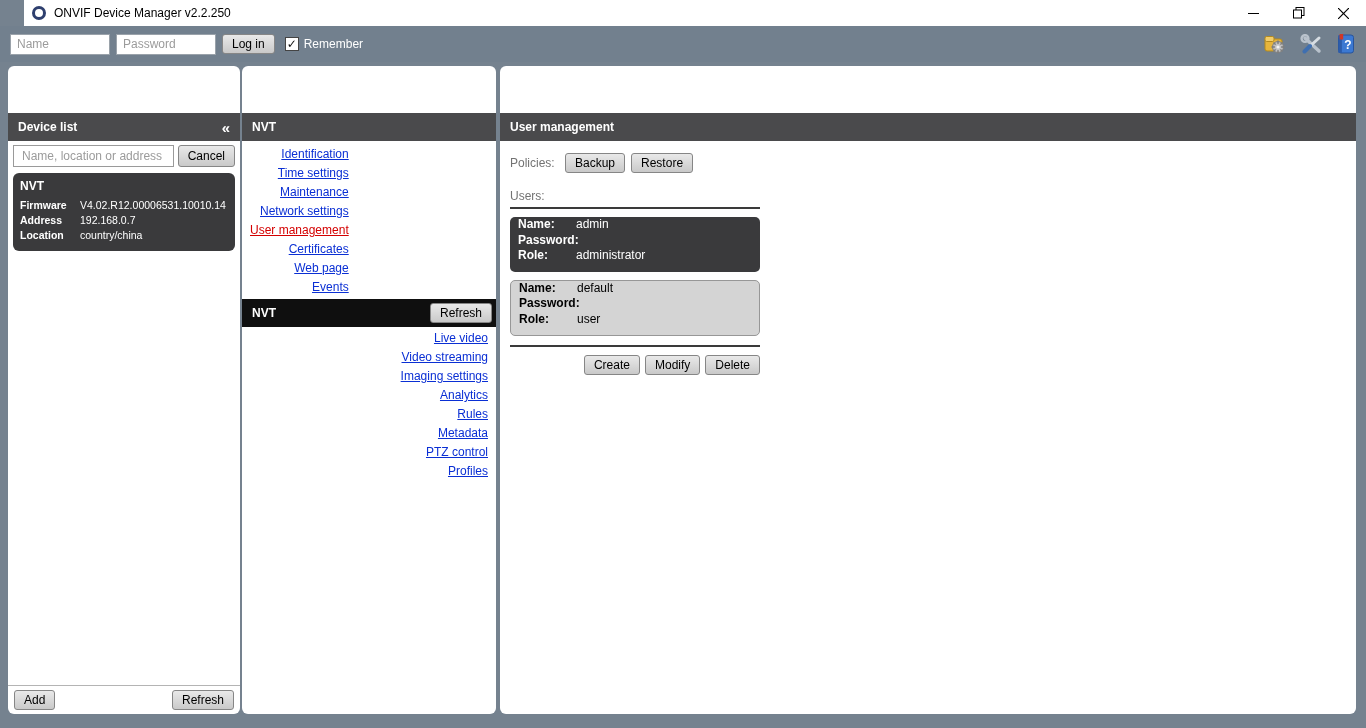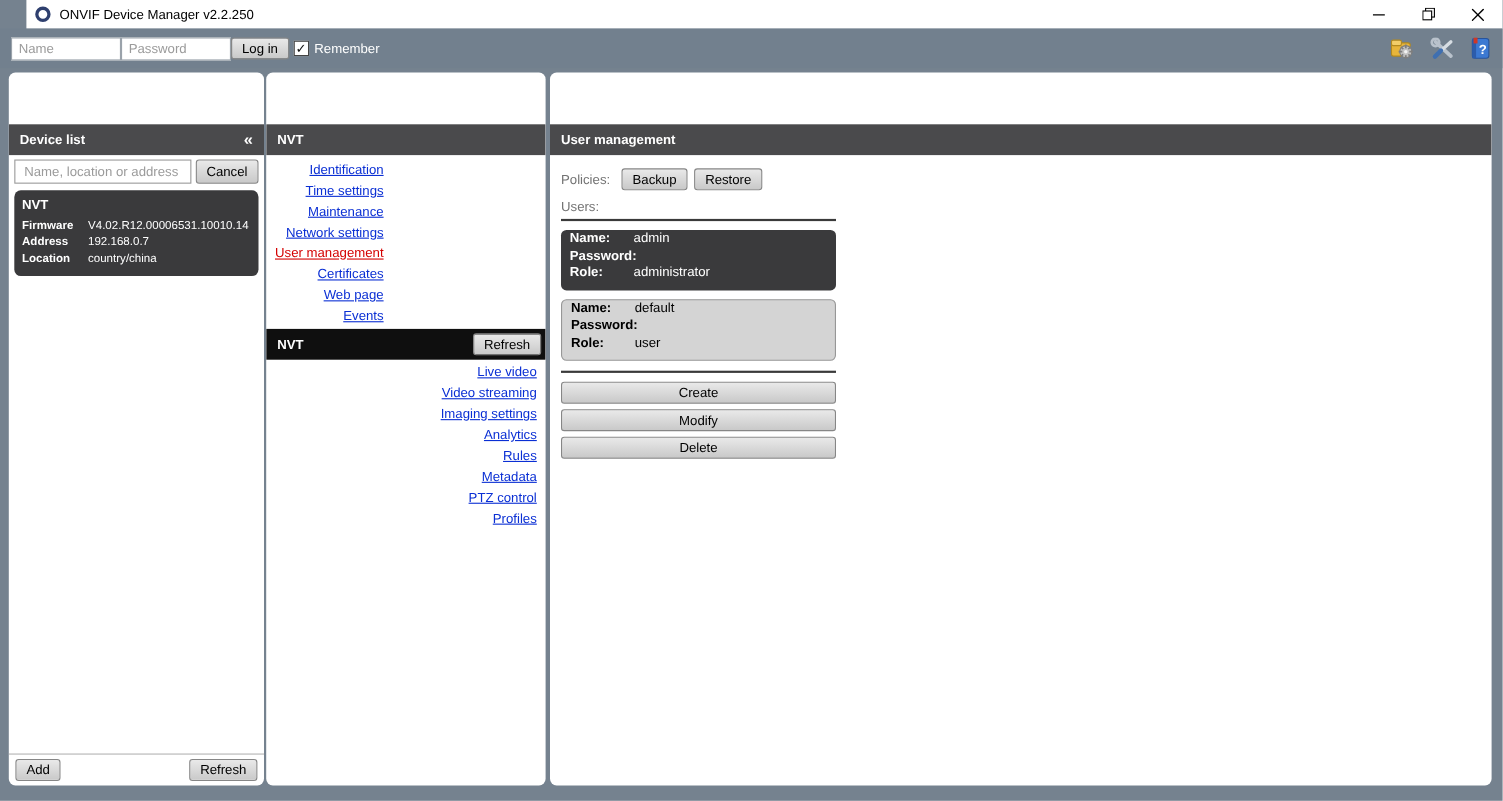--- a/index.html
+++ b/index.html
@@ -8,21 +8,21 @@
 
   
   .titlebar { height:26px; background:#ffffff; display:flex; align-items:center; padding-left:8px;margin-left:24px; }
   .app-ring { width:14px; height:14px; border:3px solid #2e3f6e; border-radius:50%; flex:0 0 auto; }
   .win-title { margin-left:8px; font-size:12px; color:#000; flex:1 1 auto; }
   .win-btns { display:flex; height:100%; }
   .win-btn { width:45px; display:flex; align-items:center; justify-content:center; cursor:pointer; }
   .win-btn svg { display:block; }
 
   
-  .toolbar { height:36px; background:#72808e; display:flex; align-items:center; padding:0 10px 0 10px; }
+  .toolbar { height:36px; background:#72808e; display:flex; align-items:center; padding:0 10px 0 10px; gap:6px; }
   .tb-input { width:100px; height:21px; border:1px solid #9aa2aa; background:#fff; padding:0 6px; font-size:12px; font-family:inherit; color:#222; }
   .tb-input::placeholder { color:#9b9b9b; }
   .btn { background:linear-gradient(#e9e9e9,#c9c9c9); border:1px solid #868686; border-radius:3px; font-size:12px; font-family:inherit; color:#000; padding:2px 9px; cursor:pointer; white-space:nowrap; }
   .remember { display:flex; align-items:center; gap:5px; color:#fff; margin-left:4px; }
   .checkbox { width:14px; height:14px; background:#fff; border:1px solid #444; display:inline-flex; align-items:center; justify-content:center; font-size:12px; font-weight:bold; color:#111; line-height:1; cursor:pointer; }
   .tb-icons { margin-left:auto; display:flex; align-items:center; gap:13px; }
   .tb-icons svg { display:block; cursor:pointer; }
 
   
   .main { display:flex; padding:4px 8px 0 8px; height:666px; }
@@ -54,29 +54,29 @@
   .profile-pill { margin:3px 5px; background:#d4d4d4; border:1px solid #8d8d8d; border-radius:9px; padding:5px 10px; font-weight:bold; font-size:12px; cursor:pointer; }
   .links2 { padding:2px 8px 0 0; }
 
   
   .panel-um { flex:1 1 auto; margin-left:4px; margin-right:2px; }
   .um-body { padding:12px 10px; }
   .policies-row { display:flex; align-items:center; gap:6px; }
   .muted { color:#737373; font-size:12px; }
   .policies-row .lbl-policies { width:49px; }
   .um-content { width:250px; }
-  .users-lbl { margin:8px 0 4px 0; display:block; }
+  .users-lbl { margin:16px 0 4px 0; display:block; }
   .hr { height:2px; background:#3a3a3a; }
   .user-card { border-radius:5px; padding:0 8px 8px 8px; margin-top:8px; cursor:pointer; }
   .user-card.selected { background:#3a3a3c; color:#fff; }
   .user-card.normal { background:#d4d4d4; color:#000; border:1px solid #979797; }
   .uc-row { display:grid; grid-template-columns:58px 1fr; font-size:12px; line-height:15.5px; }
   .uc-row .lbl { font-weight:bold; }
   .hr2 { margin-top:9px; }
-  .um-btns { display:flex; justify-content:flex-end; gap:5px; margin-top:8px;flex-direction:column; }
+  .um-btns { display:flex; justify-content:flex-end; gap:5px; margin-top:8px; }
 </style>
 </head>
 <body>
 
 <div class="titlebar">
   <span class="app-ring"></span>
   <span class="win-title">ONVIF Device Manager v2.2.250</span>
   <div class="win-btns">
     <span class="win-btn">
       <svg width="11" height="11">

